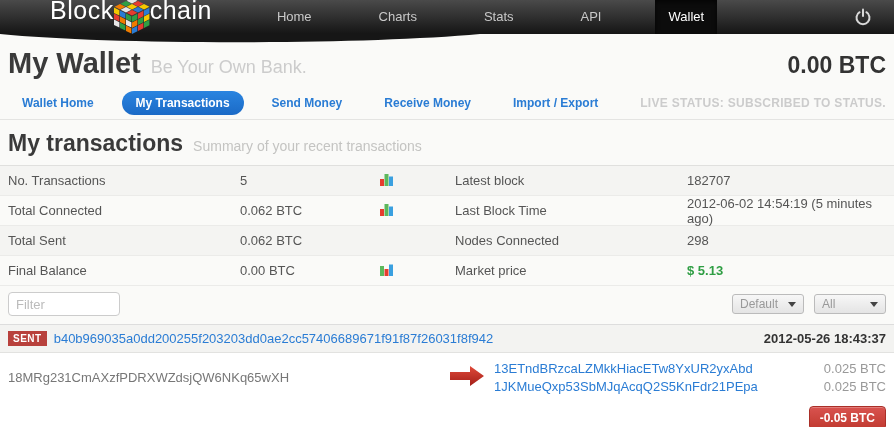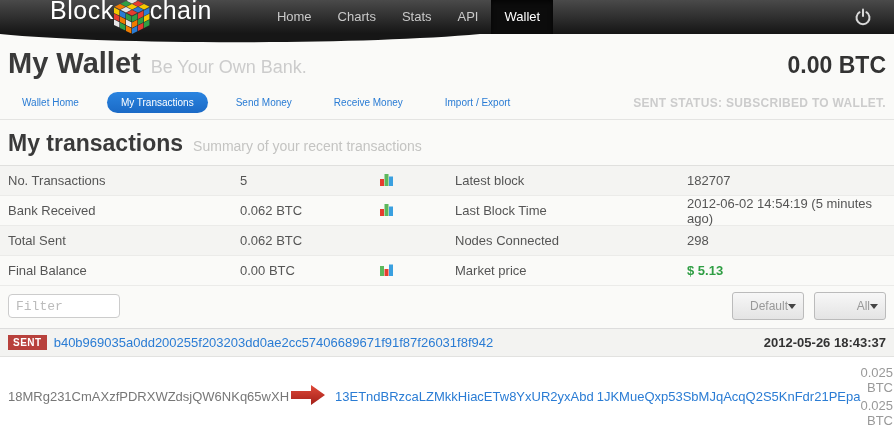--- a/index.html
+++ b/index.html
@@ -4,34 +4,34 @@
 <style>
   * { margin:0; padding:0; box-sizing:border-box; }
   html,body { width:894px; height:427px; overflow:hidden; }
   body { font-family:"Liberation Sans", sans-serif; background:#fafaf8; color:#333; position:relative; }
 
   
   .navbar { height:34px; background:linear-gradient(#4a4a4a,#151515); display:flex; align-items:center; position:relative; z-index:5;padding-left:16px; }
   .nav-swoosh { position:absolute; top:34px; left:0; z-index:4; pointer-events:none; }
   .logo { display:flex; align-items:flex-start; margin-left:34px; color:#fff; font-size:25px; font-weight:400; letter-spacing:0.5px; line-height:34px; }
   .logo .cube { width:40px; height:46px; margin:2px -2px 0 -2px; position:relative; z-index:6; }
-  .nav-links { display:flex; margin-left:52px; height:34px; }
+  .nav-links { display:flex; margin-left:52px; height:34px;gap:41px; }
   .nav-item { color:#c9c9c9; font-size:13px; padding:0 13px; line-height:34px; text-decoration:none; cursor:pointer; }
   .nav-item.active { background:#0c0c0c; color:#fff; box-shadow:inset 0 2px 5px rgba(0,0,0,.7); }
   .power { margin-left:auto; margin-right:22px; cursor:pointer; display:flex; align-items:center; }
 
   
   .wallet-header { display:flex; align-items:baseline; padding:13px 8px 6px 8px;justify-content:flex-end; }
   .wallet-title { font-size:29px; font-weight:bold; color:#3a3a3a; }
   .wallet-tagline { font-size:18px; color:#ccc; margin-left:10px; }
   .wallet-balance { margin-left:auto; font-size:23px; font-weight:bold; color:#333; }
 
   
   .tabbar { display:flex; align-items:center; height:34px; padding:0 8px; border-bottom:1px solid #e4e4e2; }
-  .tab { color:#2a7cd4; font-size:10px; padding:5px 14px; margin-right:14px; text-decoration:none; cursor:pointer; border-radius:15px; white-space:nowrap; }
+  .tab { color:#2a7cd4; font-size:12px; padding:5px 14px; margin-right:14px; text-decoration:none; cursor:pointer; border-radius:15px; white-space:nowrap;font-weight:bold; }
   .tab.active { background:#1b72d0; background:linear-gradient(#2a84e0,#1b6ac6); color:#fff; }
   .live-status { margin-left:auto; font-size:12px; font-weight:bold; color:#ccc; letter-spacing:0.3px; }
 
   
   .section-head { display:flex; align-items:baseline; padding:10px 8px 8px 8px; }
   .section-title { font-size:23px; font-weight:bold; color:#3a3a3a; }
   .section-sub { font-size:14px; color:#c4c4c2; margin-left:10px; }
   .rule { border-top:1px solid #e0e0de; }
 
   
@@ -39,35 +39,35 @@
   .stats-table { width:50%; }
   .stat-row { display:flex; align-items:center; height:30px; padding:0 8px; border-bottom:1px solid #ebebe9; font-size:13px; color:#555; }
   .stat-row:nth-child(odd) { background:#f4f4f2; }
   .stat-label { width:232px; }
   .stat-value { flex:1; }
   .stat-value.green { color:#2f9e44; font-weight:bold; }
   .stat-chart { width:60px; }
 
   
   .filter-row { display:flex; align-items:center; padding:6px 8px 8px 8px; }
-  .filter-input { width:112px; height:24px; border:1px solid #ccc; border-radius:4px; padding:0 7px; font-size:13px; color:#555; background:#fff; font-family:Liberation Mono, monospace; }
+  .filter-input { width:112px; height:24px; border:1px solid #ccc; border-radius:4px; padding:0 7px; font-size:13px; color:#555; background:#fff; font-family:Liberation Sans, sans-serif; }
   .filter-input::placeholder { color:#bbb; }
-  .dropdown { display:flex; align-items:center; justify-content:flex-end; width:72px; height:28px; border:1px solid #bbb; border-radius:3px; background:linear-gradient(#f7f7f7,#e4e4e4); color:#999; font-size:12px; padding:0 7px; cursor:pointer; margin-left:10px; }
+  .dropdown { display:flex; align-items:center; justify-content:space-between; width:72px; height:20px; border:1px solid #bbb; border-radius:3px; background:linear-gradient(#f7f7f7,#e4e4e4); color:#999; font-size:12px; padding:0 7px; cursor:pointer; margin-left:10px; }
   .dropdown:first-of-type { margin-left:auto; }
   .caret { width:0; height:0; border-left:4px solid transparent; border-right:4px solid transparent; border-top:5px solid #444; }
 
   
   .tx-head { display:flex; align-items:center; height:29px; padding:0 8px; background:#f3f3f1; border-top:1px solid #ddd; border-bottom:1px solid #e2e2e0; }
   .badge-sent { background:#b8413c; color:#fff; font-size:10px; font-weight:bold; border-radius:0; padding:2px 5px; letter-spacing:0.5px; }
   .tx-hash { color:#2a7cd4; font-size:13px; margin-left:7px; text-decoration:none; cursor:pointer; }
   .tx-date { margin-left:auto; font-size:13px; font-weight:bold; color:#333; }
   .tx-body { display:flex; align-items:center; background:#fff; padding:8px 8px; min-height:46px; }
   .from-addr { font-size:13px; color:#777; width:440px; }
   .arrow { width:38px; margin-right:8px; }
-  .out-col { display:flex; flex-direction:row; gap:3px; }
+  .out-col { display:flex; flex-direction:column; gap:3px; }
   .out-addr { color:#2a7cd4; font-size:13px; text-decoration:none; cursor:pointer; }
   .amt-col { margin-left:auto; display:flex; flex-direction:column; gap:3px; text-align:right;justify-content:space-between; }
   .out-amt { font-size:13px; color:#999; }
   .tx-total-row { display:flex; justify-content:flex-end; padding:4px 8px; background:#fff; }
   .badge-total { background:linear-gradient(#d9534f,#c0392f); border:1px solid #aa2f28; color:#fff; font-size:12px; font-weight:bold; border-radius:4px; padding:4px 10px; box-shadow:inset 0 1px 0 rgba(255,255,255,.25); }
 </style>
 </head>
 <body>
 
 <div class="navbar">
@@ -138,21 +138,21 @@
   <span class="wallet-tagline">Be Your Own Bank.</span>
   <span class="wallet-balance">0.00 BTC</span>
 </div>
 
 <div class="tabbar">
   <a class="tab">Wallet Home</a>
   <a class="tab active">My Transactions</a>
   <a class="tab">Send Money</a>
   <a class="tab">Receive Money</a>
   <a class="tab">Import / Export</a>
-  <span class="live-status">SENT STATUS: SUBSCRIBED TO WALLET.</span>
+  <span class="live-status">LIVE STATUS: SUBSCRIBED TO STATUS.</span>
 </div>
 
 <div class="section-head">
   <span class="section-title">My transactions</span>
   <span class="section-sub">Summary of your recent transactions</span>
 </div>
 <div class="rule"></div>
 
 <div class="stats-wrap">
   <div class="stats-table">
@@ -161,21 +161,21 @@
       <span class="stat-value">5</span>
       <span class="stat-chart">
         <svg width="15" height="15" viewBox="0 0 15 15">
             <rect x="1" y="7" width="4" height="7" fill="#e63c2f"></rect>
             <rect x="5.5" y="2" width="4" height="12" fill="#5cb85c"></rect>
             <rect x="10" y="4.5" width="4" height="9.5" fill="#3aa0e0"></rect>
           </svg>
       </span>
     </div>
     <div class="stat-row">
-      <span class="stat-label">Bank Received</span>
+      <span class="stat-label">Total Connected</span>
       <span class="stat-value">0.062 BTC</span>
       <span class="stat-chart">
         <svg width="15" height="15" viewBox="0 0 15 15">
             <rect x="1" y="7" width="4" height="7" fill="#e63c2f"></rect>
             <rect x="5.5" y="2" width="4" height="12" fill="#5cb85c"></rect>
             <rect x="10" y="4.5" width="4" height="9.5" fill="#3aa0e0"></rect>
           </svg>
       </span>
     </div>
     <div class="stat-row">

